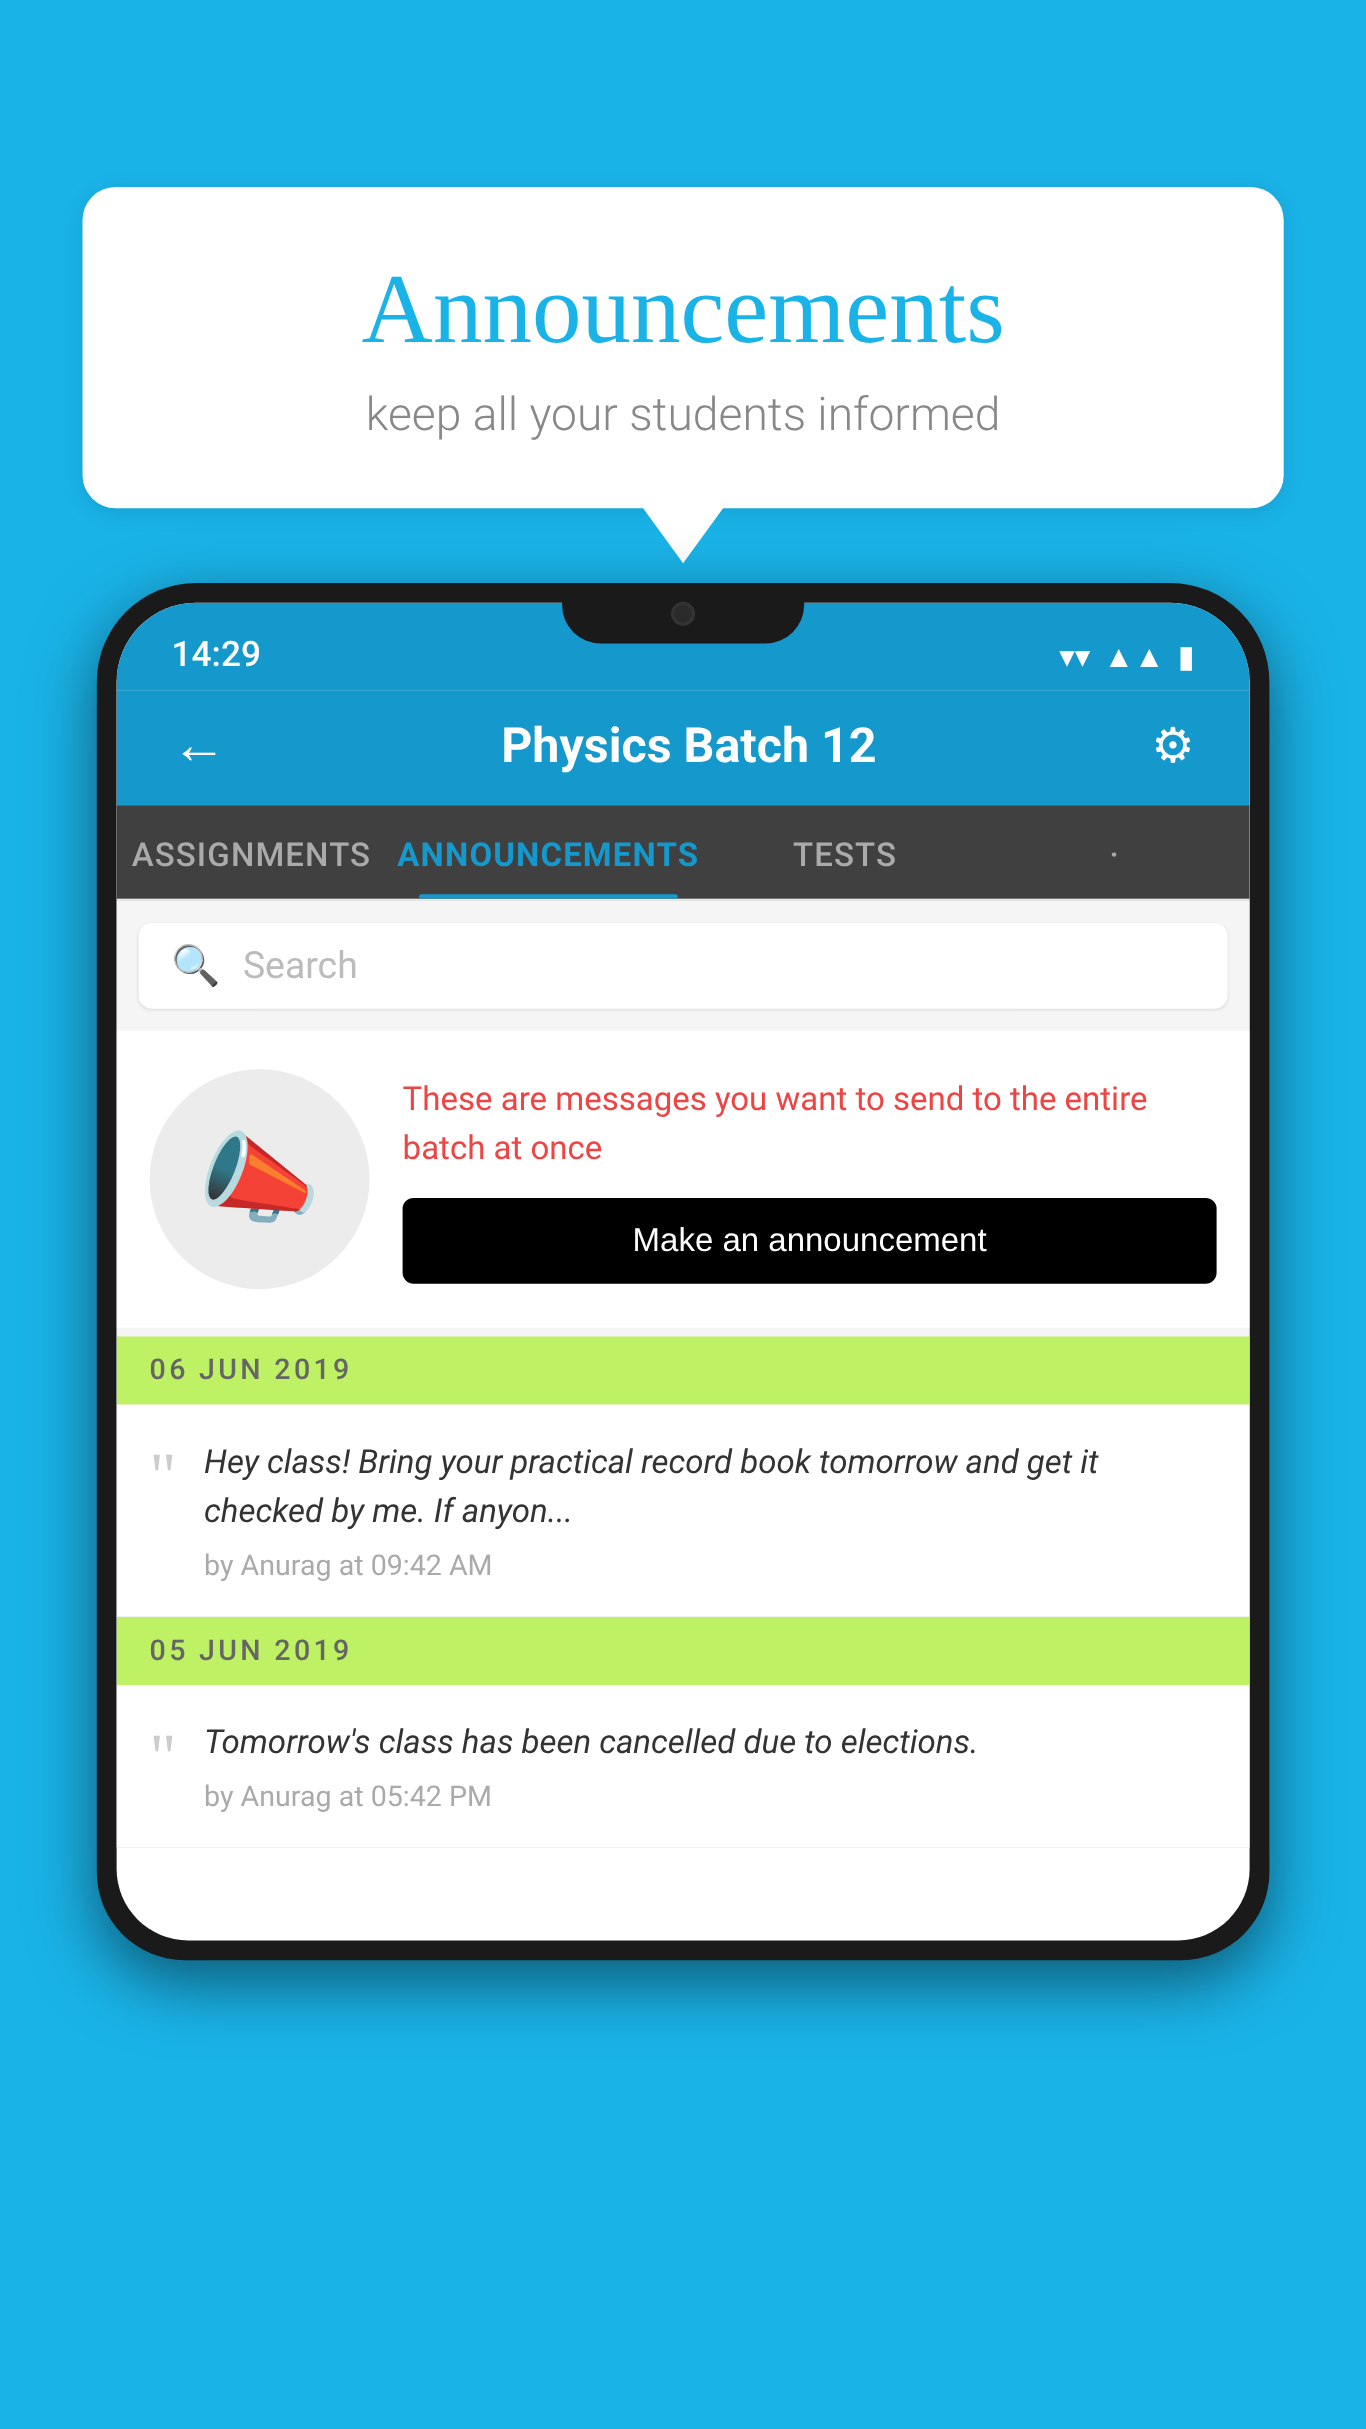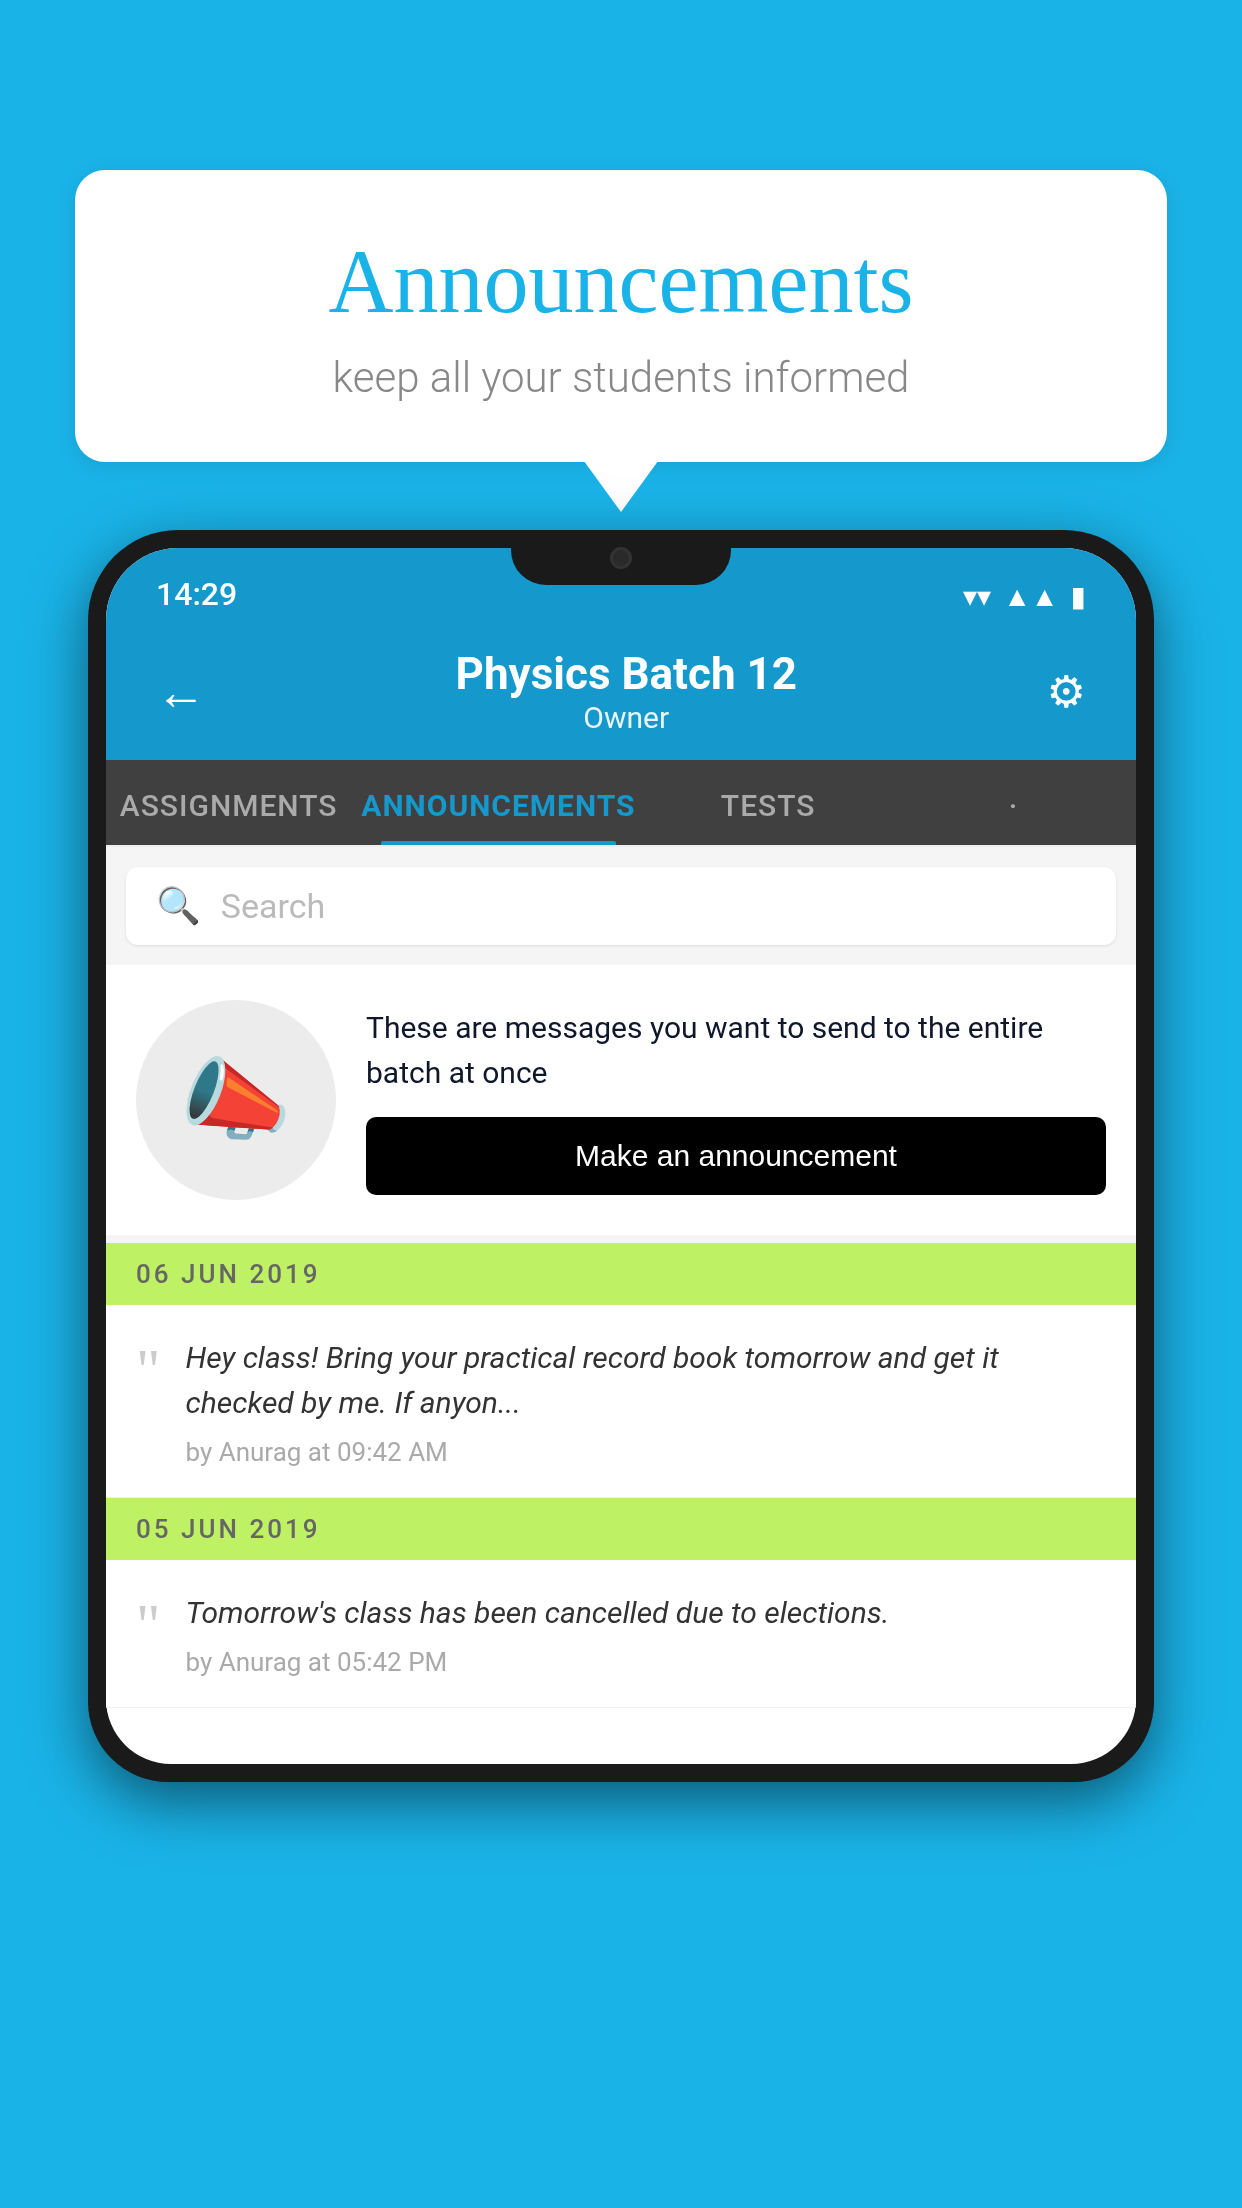--- a/index.html
+++ b/index.html
@@ -288,21 +288,21 @@
       color: #666;
       transform: scaleX(-1);
     }
 
     .prompt-right {
       flex: 1;
     }
 
     .prompt-text {
       font-size: 30px;
-      color: #0f172a;
+      color: #ef4444;
       line-height: 1.5;
       margin-bottom: 22px;
     }
 
     .make-announcement-btn {
       background: #000000;
       color: white;
       border: none;
       border-radius: 10px;
       padding: 22px 35px;
@@ -384,21 +384,20 @@
           <span class="wifi-icon">▾▾</span>
           <span class="signal-icon">▲▲</span>
           <span class="battery-icon">▮</span>
         </div>
       </div>
 
       <div class="app-header">
         <span class="back-btn">←</span>
         <div class="header-center">
           <div class="header-title">Physics Batch 12</div>
-          <div class="header-subtitle">Owner</div>
         </div>
         <span class="gear-btn">⚙</span>
       </div>
 
       <div class="tab-bar">
         <div class="tab-item">
           <span>ASSIGNMENTS</span>
         </div>
         <div class="tab-item active">
           <span>ANNOUNCEMENTS</span>

